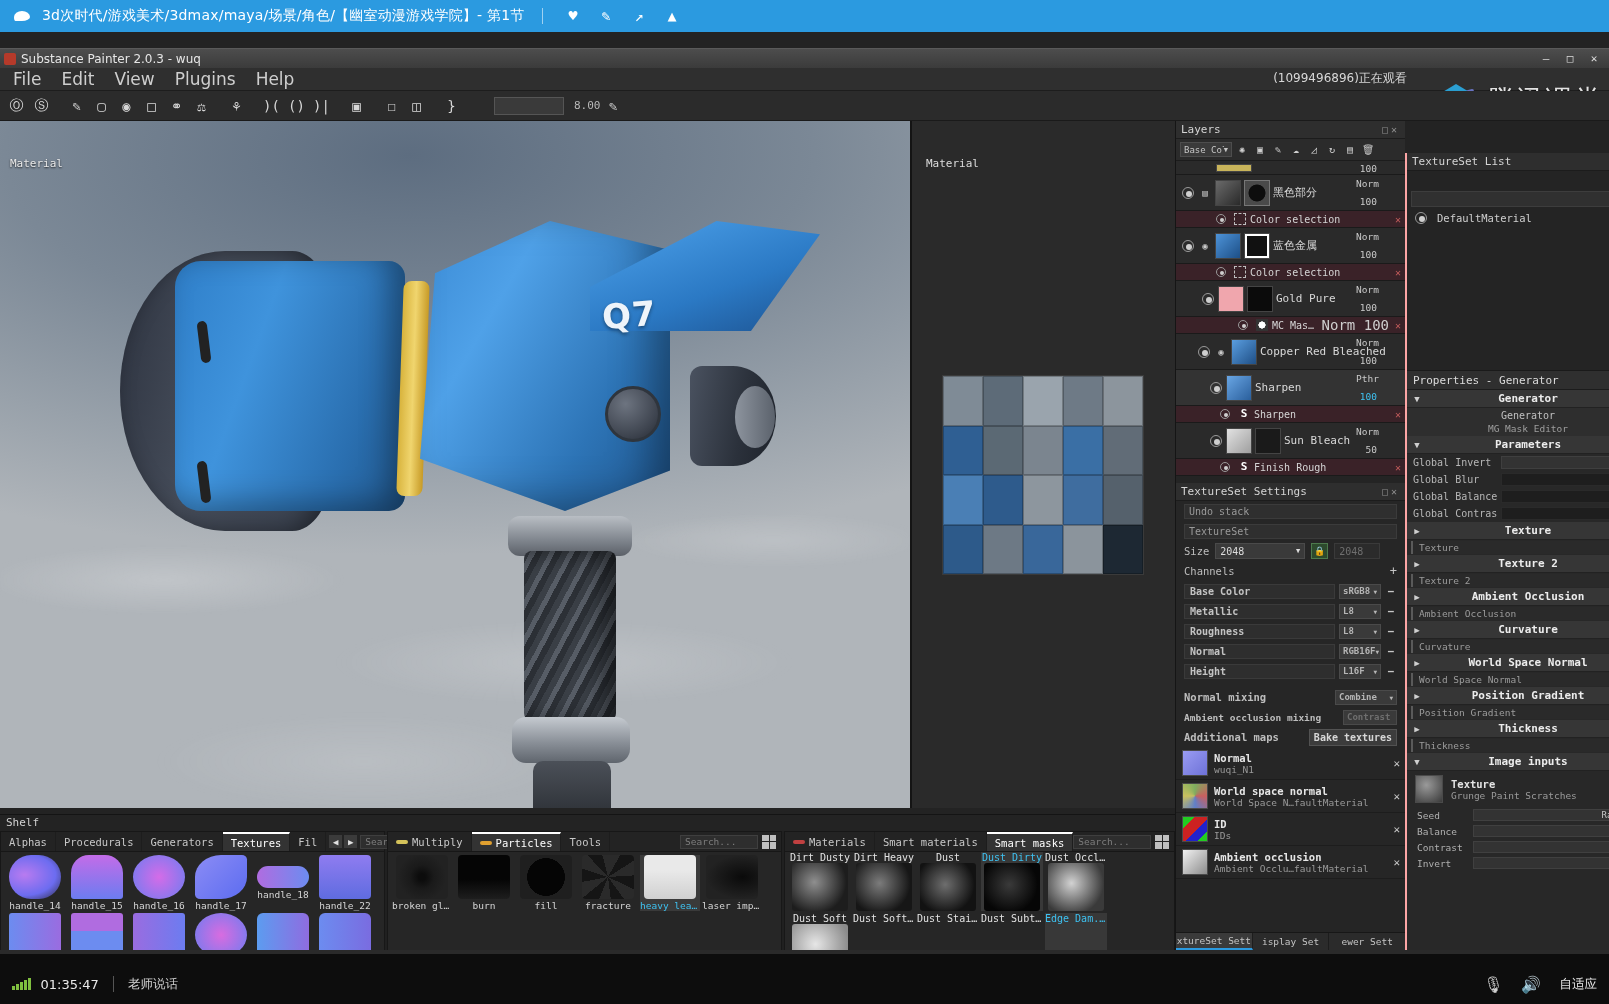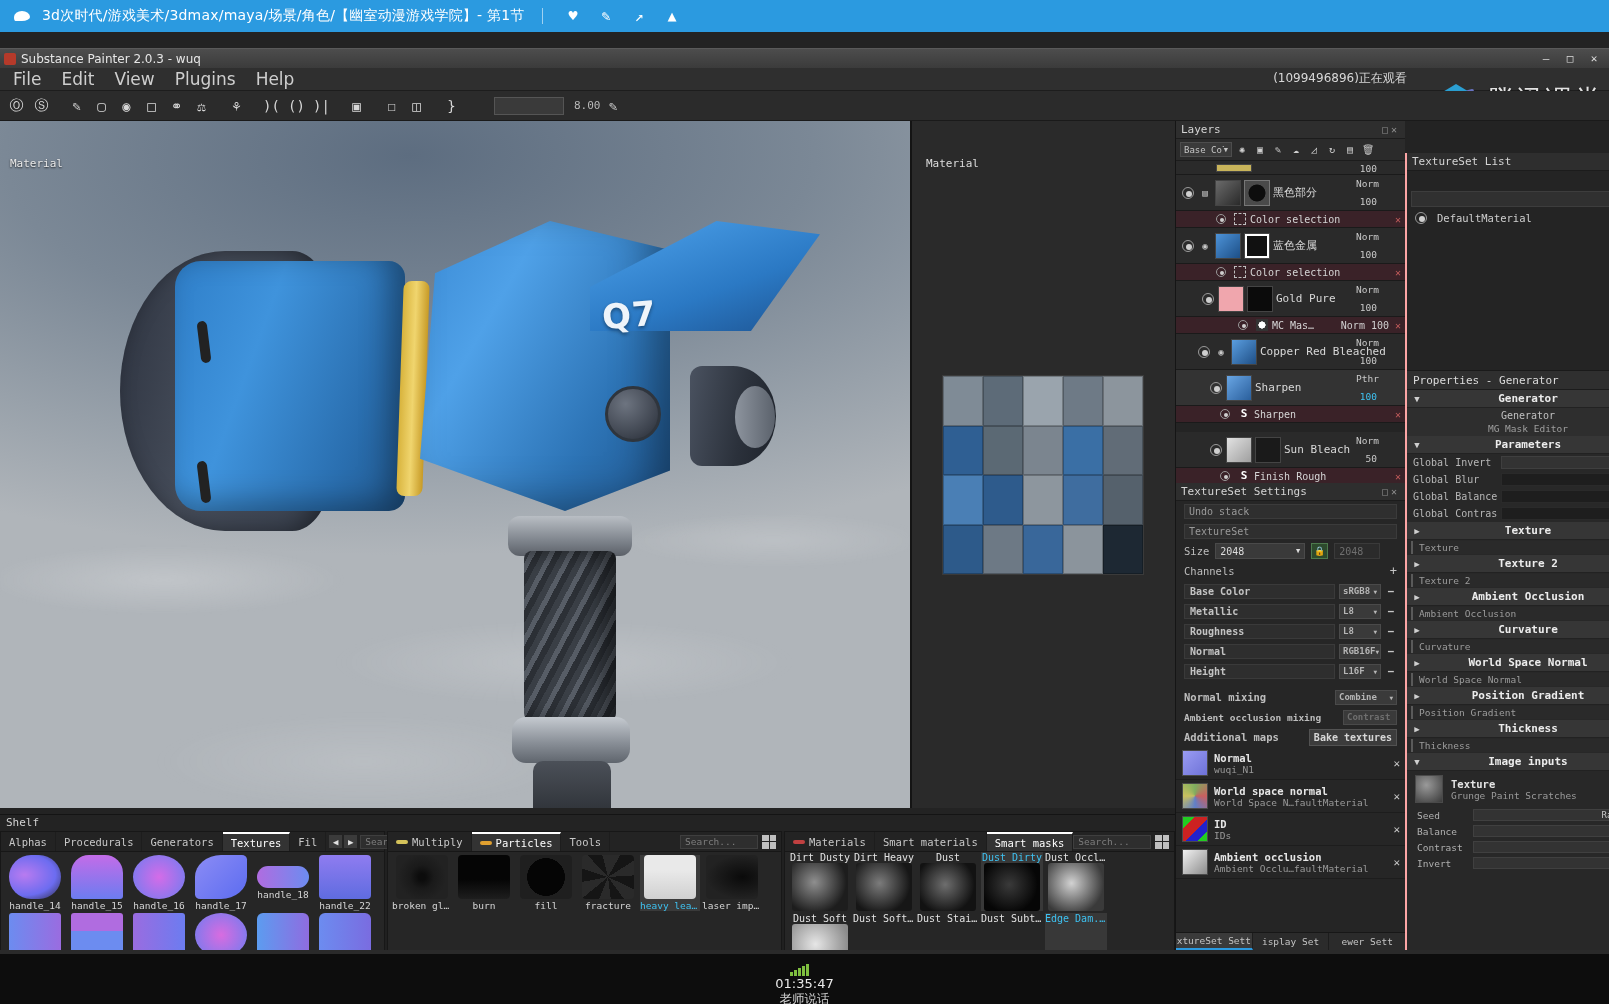--- a/index.html
+++ b/index.html
@@ -163,21 +163,21 @@
   .lname { color:#d8d8d8; font-size:11px; white-space:nowrap; overflow:hidden; flex:1; }
   .lblend { position:absolute; right:26px; top:3px; color:#c9c9c9; font-size:9.5px; }
   .lop { position:absolute; right:28px; bottom:3px; color:#c9c9c9; font-size:9.5px; }
   .sub-row { height:17px; background:#3a2228; display:flex; align-items:center; padding-left:40px;
     border-bottom:1px solid #1a1a1a; position:relative; }
   .sub-row .eye { width:10px; height:10px; }
   .sub-row .eye:after { width:4px; height:4px; left:2.5px; top:2.5px; }
   .sub-ico { width:12px; height:12px; border:1px dashed #bdbdbd; margin:0 4px; }
   .sub-name { color:#d5d5d5; font-size:10px; }
   .sub-x { position:absolute; right:4px; color:#c05a5a; font-size:10px; cursor:pointer; }
-  .sub-extra { position:absolute; right:16px; color:#cfcfcf; font-size:10px; }
+  .sub-extra { position:absolute; right:16px; color:#cfcfcf; font-size:14px; }
 
   
   .tss { background:#262626; }
   .tss-row { display:flex; align-items:center; height:20px; padding:0 8px; gap:6px; }
   .tss-box { flex:1; height:15px; background:#2f2f2f; border:1px solid #3b3b3b; color:#9a9a9a;
     font-size:10px; padding:0 4px; display:flex; align-items:center; }
   .tss-lab { color:#bdbdbd; font-size:10.5px; }
   .chan-row { display:flex; align-items:center; height:20px; padding:0 8px; gap:4px;font-weight:bold; }
   .chan-name { flex:1; height:15px; background:#2e2e2e; border:1px solid #3a3a3a; color:#c3c3c3;
     font-size:10px; padding:0 5px; display:flex; align-items:center; }
@@ -271,21 +271,21 @@
   .cell-mat .cname { color:#e2e2e2; font-size:10px; white-space:nowrap; overflow:hidden;
     text-overflow:ellipsis; }
   .cell-mat .cimg { width:56px; height:48px; margin:0 auto; border-radius:3px; }
   .cell-mat.sel { background:#383838; }
   .cell-mat.sel .cname { color:#3ec1f0; }
 
   
   .player { position:absolute; left:0; top:950px; width:1609px; height:54px; background:#0d0d0d; }
   .pl-track { position:absolute; left:0; top:0; width:1609px; height:4px; background:#2a2a2a; }
   .pl-row { position:absolute; left:0; top:14px; width:1609px; height:40px; display:flex;
-    align-items:center; padding:0 12px;flex-direction:column; }
+    align-items:center; padding:0 12px; }
   .pl-sig { display:flex; align-items:flex-end; gap:1.5px; height:12px; margin-right:10px; }
   .pl-sig i { width:2.5px; background:#7fbf3f; }
   .pl-time { color:#e9e9e9; font-size:13px; font-family:"DejaVu Sans", sans-serif; }
   .pl-sep { width:1px; height:16px; background:#555; margin:0 14px; }
   .pl-speaker { color:#cfcfcf; font-size:12.5px; font-family:"DejaVu Sans", sans-serif; }
   .pl-right { margin-left:auto; display:flex; align-items:center; gap:18px; }
   .pl-icn { color:#cfcfcf; font-size:16px; cursor:pointer; }
   .pl-quality { color:#e8e8e8; font-size:12.5px; font-family:"DejaVu Sans", sans-serif;
     cursor:pointer; }
 </style>
@@ -516,21 +516,21 @@
           <span class="lblend">Pthr</span>
           <span class="lop" style="color:#3ec1f0">100</span>
         </div>
         <div class="sub-row" style="padding-left:44px;">
           <div class="eye"></div>
           <div class="sub-ico" style="border:none;color:#fff;font-weight:bold;font-size:11px;text-align:center;line-height:12px">S</div>
           <span class="sub-name">Sharpen</span>
           <span class="sub-x">✕</span>
         </div>
 
-        <div class="layer-row" style="padding-left:34px;margin-top:9px;">
+        <div class="layer-row" style="padding-left:34px;">
           <div class="eye"></div>
           <div class="thumb" style="background:linear-gradient(135deg,#e2e2e2,#9f9f9f)"></div>
           <div class="thumb" style="background:#1a1a1a"></div>
           <span class="lname">Sun Bleach</span>
           <span class="lblend">Norm</span>
           <span class="lop">50</span>
         </div>
         <div class="sub-row" style="padding-left:44px;">
           <div class="eye"></div>
           <div class="sub-ico" style="border:none;color:#fff;font-weight:bold;font-size:11px;text-align:center;line-height:12px">S</div>

